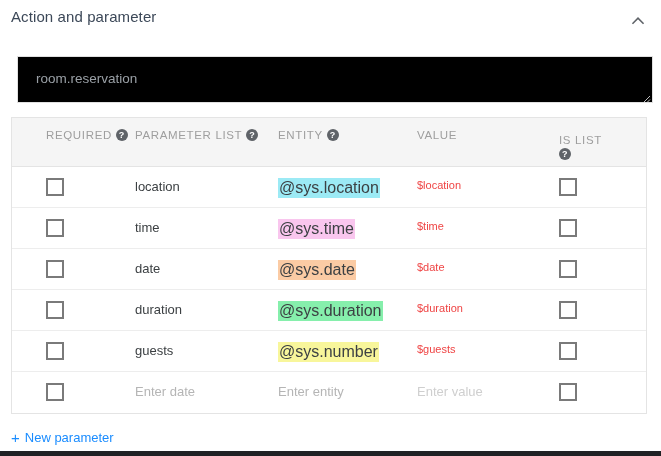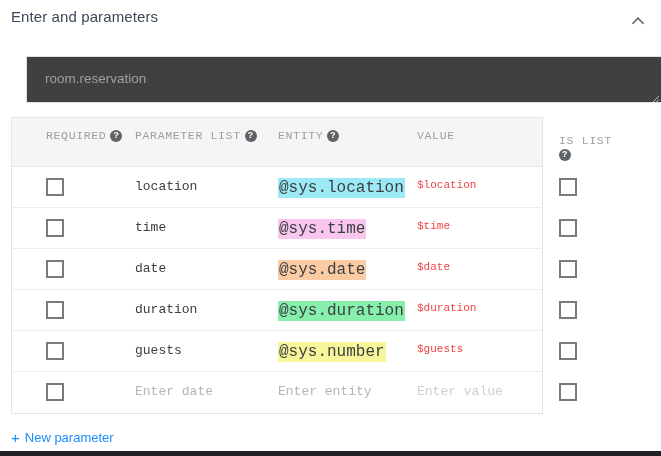--- a/index.html
+++ b/index.html
@@ -40,26 +40,26 @@
     display: flex;
     align-items: center;
     justify-content: center;
     cursor: pointer;
   }
   .collapse-btn svg { display: block; }
 
   
   .action-box {
     position: absolute;
-    left: 26px;
+    left: 17px;
     top: 56px;
     width: 636px;
     height: 47px;
     border: 1px solid #e0e0e0;
-    background: #404040;
+    background: #000000;
     box-sizing: border-box;
   }
   .action-text {
     position: absolute;
     left: 18px;
     top: 14px;
     font-size: 13.5px;
     color: #9aa0a6;
     white-space: nowrap;
   }
@@ -70,25 +70,24 @@
     width: 12px;
     height: 12px;
     cursor: nwse-resize;
   }
 
   
   .params-table {
     position: absolute;
     left: 11px;
     top: 117px;
-    width: 532px;
+    width: 636px;
     border: 1px solid #e4e4e4;
     box-sizing: border-box;
     background: #fff;
-    font-family: Liberation Mono, monospace;
   }
   .row {
     position: relative;
     height: 41px;
     border-bottom: 1px solid #ededed;
     box-sizing: border-box;
   }
   .row:last-child { border-bottom: none; }
   .head-row {
     height: 49px;
@@ -189,21 +188,21 @@
     bottom: 0;
     width: 661px;
     height: 5px;
     background: #202124;
   }
 </style>
 </head>
 <body>
 
 <div class="panel-header">
-  <div class="panel-title">Enter and parameters</div>
+  <div class="panel-title">Action and parameter</div>
   <div class="collapse-btn">
     <span>
       <svg width="18" height="18" viewBox="0 0 18 18">
         <path d="M4 11.2 L9 6.2 L14 11.2" fill="none" stroke="#5f6368" stroke-width="1.6" stroke-linecap="square"></path>
       </svg>
     </span>
   </div>
 </div>
 
 <div class="action-box">

